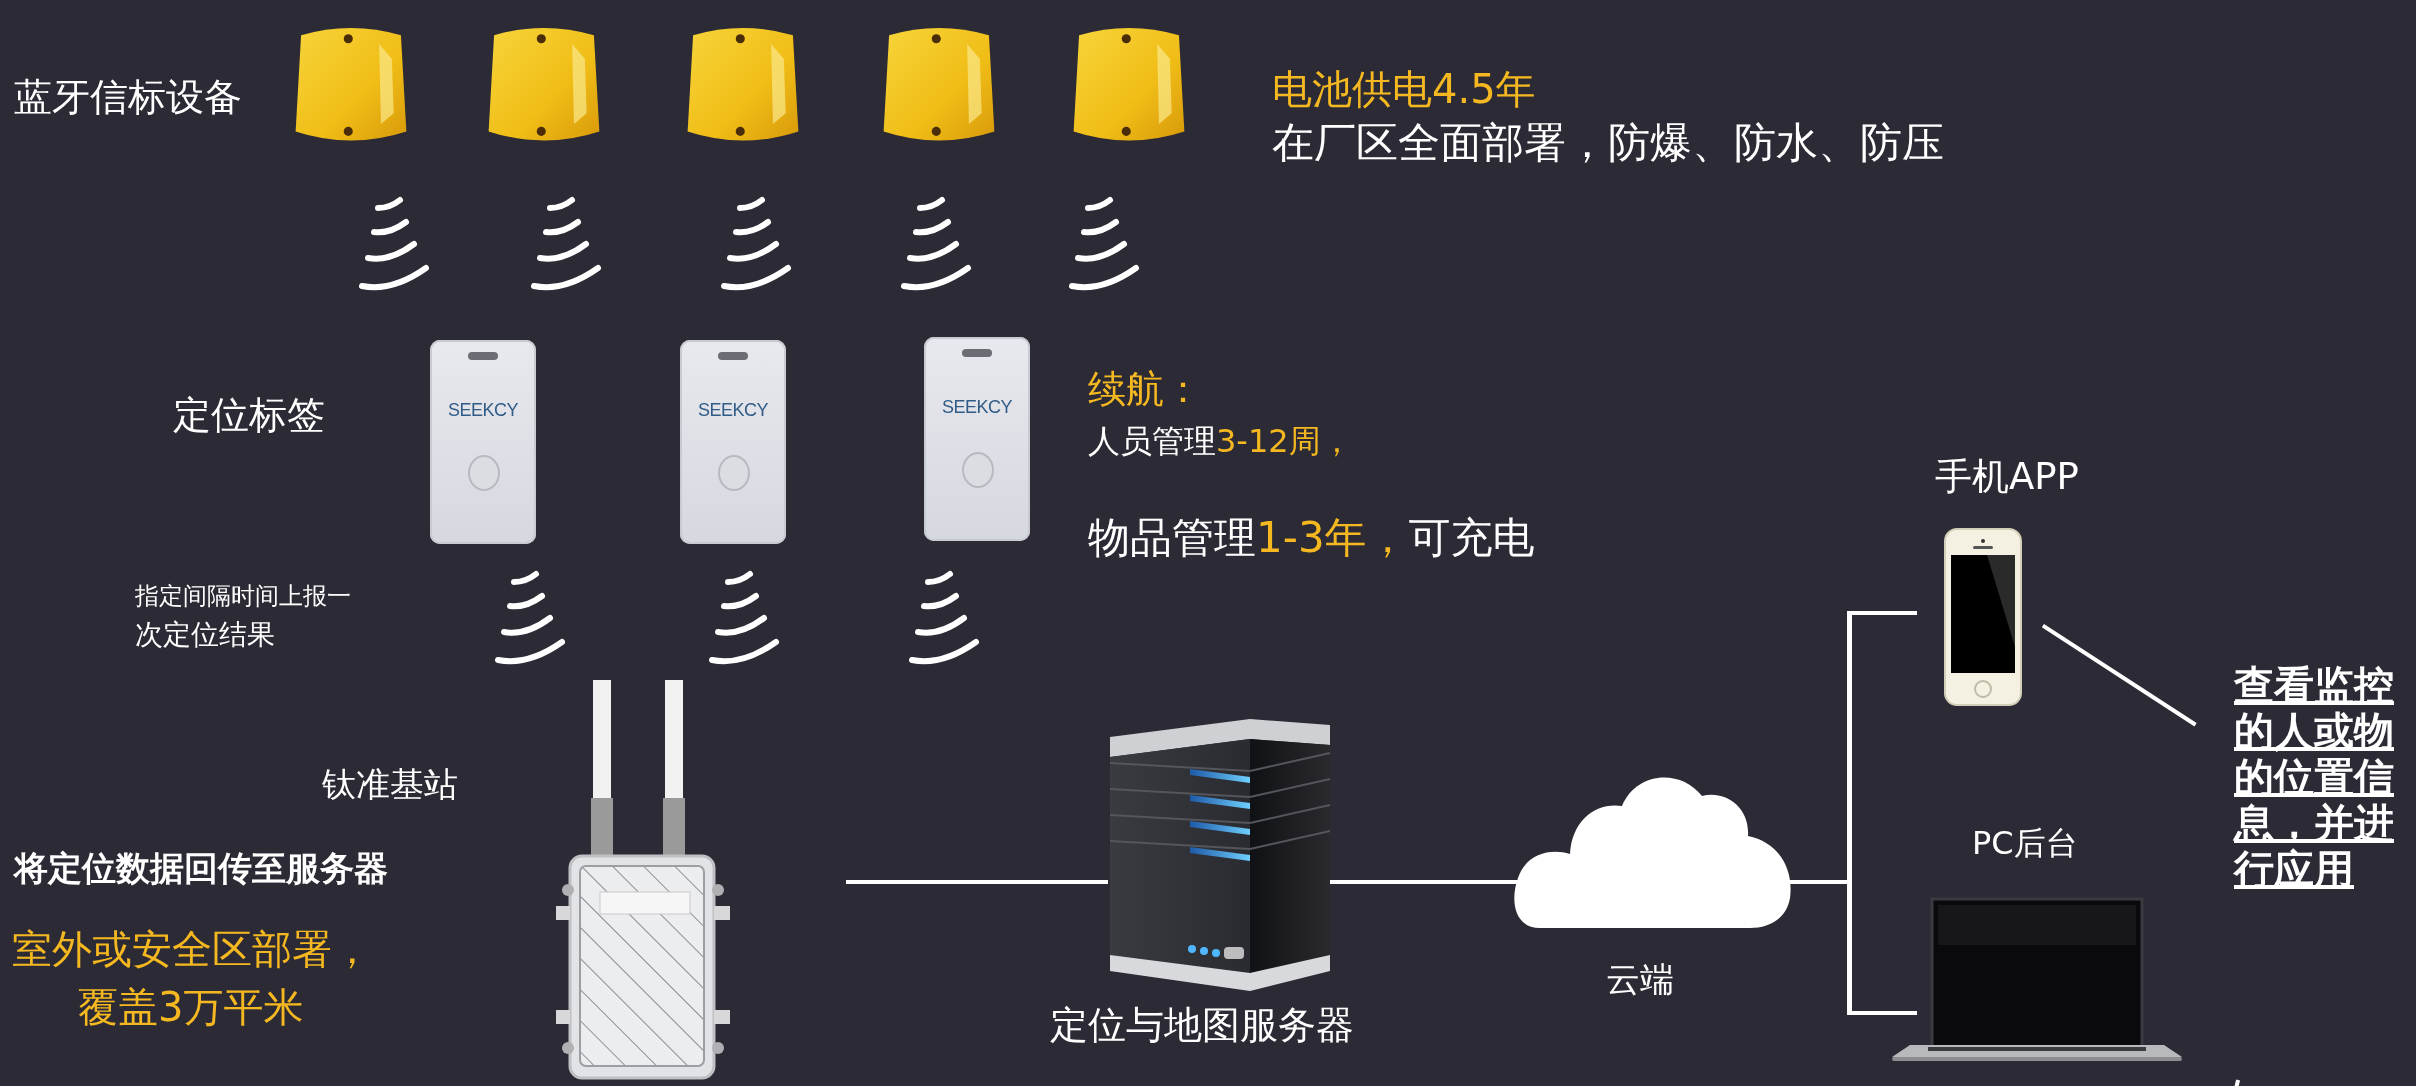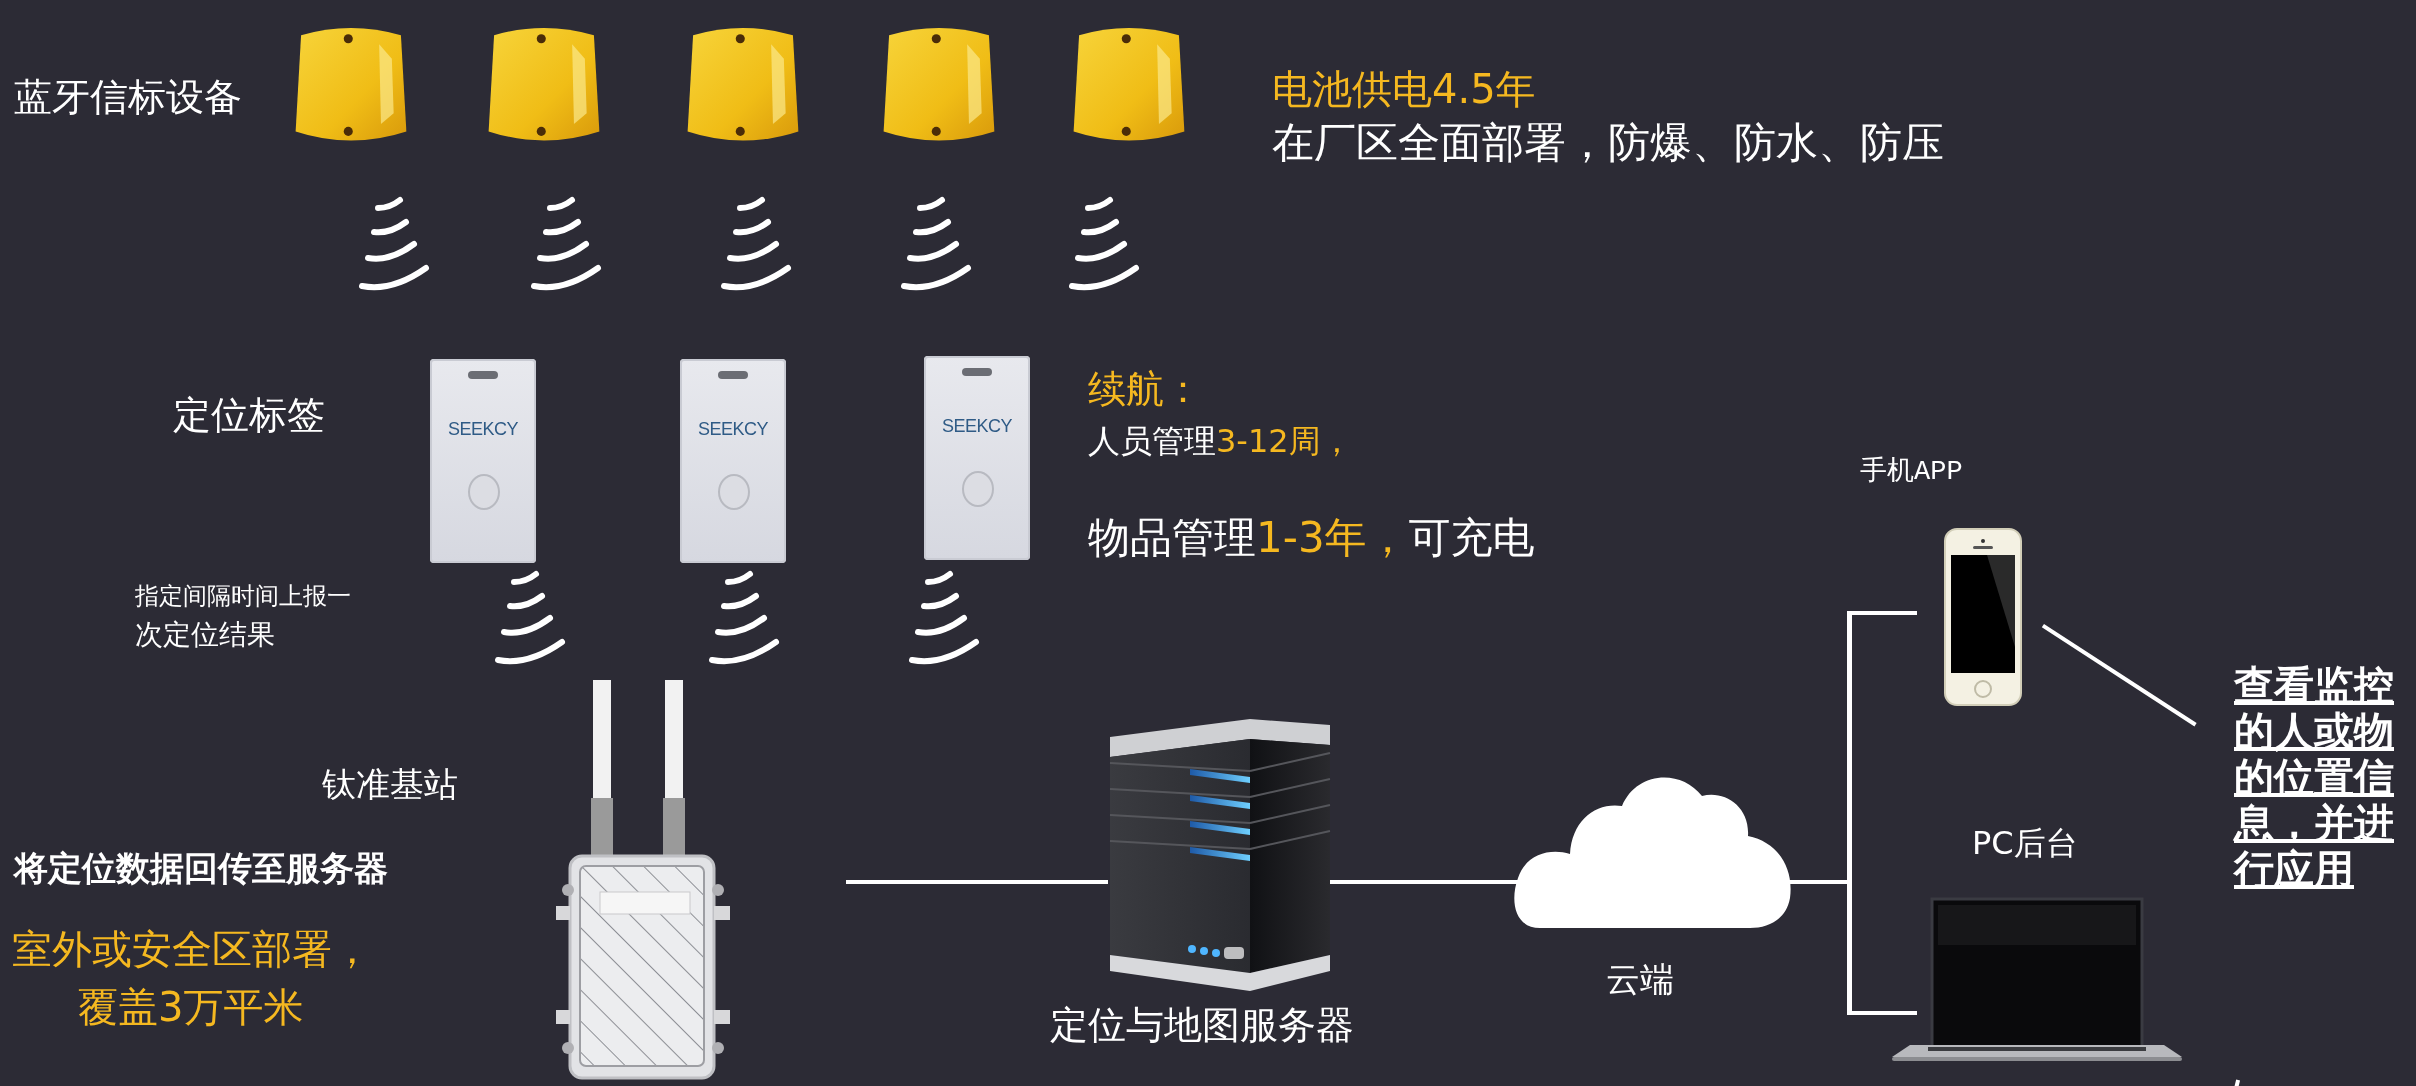--- a/index.html
+++ b/index.html
@@ -6,21 +6,21 @@
   body { width:2416px; height:1086px; background:#2c2b35; position:relative; overflow:hidden;
          font-family:"DejaVu Sans", "Liberation Sans", sans-serif; color:#fff; }
   .abs { position:absolute; }
   .txt { white-space:nowrap; }
   .yellow { color:#f5b820; }
   .bold { font-weight:bold; }
 
   
   .beacon { position:absolute; width:118px; height:140px; }
   .tag { position:absolute; width:106px; height:204px; background:linear-gradient(180deg,#e8e9ee,#d6d8e0);
-         border-radius:4px; box-shadow:0 0 0 2px #c9cbd3 inset;margin-top:19px; }
+         border-radius:10px; box-shadow:0 0 0 2px #c9cbd3 inset; }
   .tag .slot { position:absolute; left:38px; top:12px; width:30px; height:8px; border-radius:4px; background:#6b6d74; }
   .tag .logo { position:absolute; left:0; right:0; top:60px; text-align:center; font-family:"Liberation Sans", sans-serif;
                font-size:18px; color:#2f5b86; letter-spacing:-0.5px; }
   .tag .btn { position:absolute; left:38px; top:115px; width:28px; height:32px; border-radius:50%;
               border:2px solid #b8bac1; background:#dcdde3; }
   .wave { position:absolute; width:90px; height:110px; }
   .line { position:absolute; background:#fff; }
 </style>
 </head>
 <body>
@@ -256,21 +256,21 @@
   <rect x="124" y="242" width="20" height="12" rx="4" fill="#bdbdbf"></rect>
   <polygon points="10,250 150,268 230,250 230,266 150,286 10,266" fill="#d8d9dc"></polygon>
 </svg>
 <div class="abs txt" style="left:1050px;top:1000px;font-size:38px;">定位与地图服务器</div>
 
 <svg class="abs" style="left:1510px;top:750px;" width="290" height="190" viewBox="0 0 290 190">
   <path d="M30,178 C4,178 0,150 8,128 C16,104 40,98 60,104 C62,70 86,52 112,56 C126,22 170,18 192,46 C214,40 240,56 238,86 C268,92 284,118 280,148 C276,170 258,178 240,178 Z" fill="#ffffff"></path>
 </svg>
 <div class="abs txt" style="left:1606px;top:957px;font-size:34px;font-family:Liberation Mono, monospace;">云端</div>
 
-<div class="abs txt" style="left:1860px;top:452px;font-size:27px;font-family:Liberation Mono, monospace;">手机APP</div>
+<div class="abs txt" style="left:1935px;top:452px;font-size:37px;">手机APP</div>
 <svg class="abs" style="left:1943px;top:527px;" width="80" height="180" viewBox="0 0 80 180">
   <rect x="2" y="2" width="76" height="176" rx="12" fill="#f4f1e3" stroke="#d2ceb8" stroke-width="2"></rect>
   <rect x="8" y="28" width="64" height="118" fill="#000"></rect>
   <polygon points="44,28 72,28 72,120" fill="#2a2a2a"></polygon>
   <circle cx="40" cy="14" r="2" fill="#333"></circle>
   <rect x="30" y="19" width="20" height="3" rx="1.5" fill="#555"></rect>
   <circle cx="40" cy="162" r="8" fill="none" stroke="#bfbba6" stroke-width="2"></circle>
 </svg>
 
 <div class="line" style="left:2044px;top:624px;width:182px;height:4px;transform-origin:0 0;transform:rotate(33deg);"></div>

